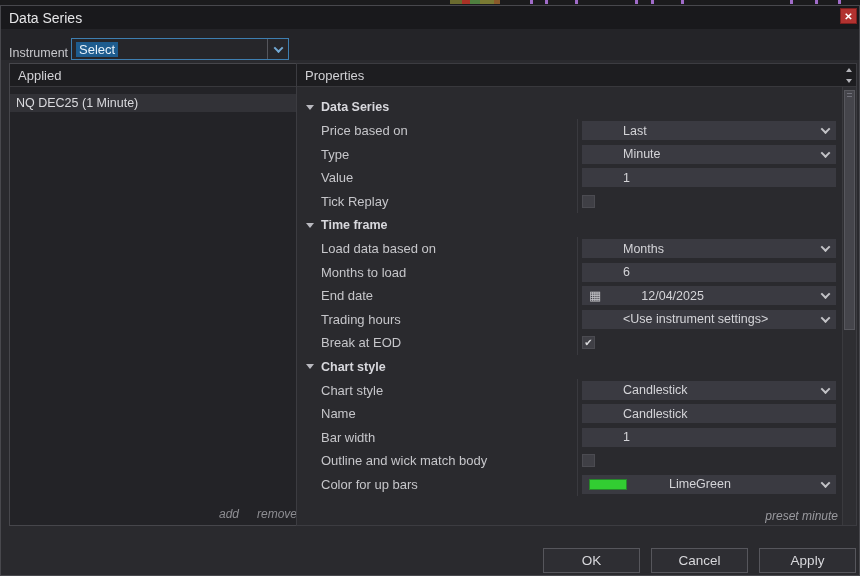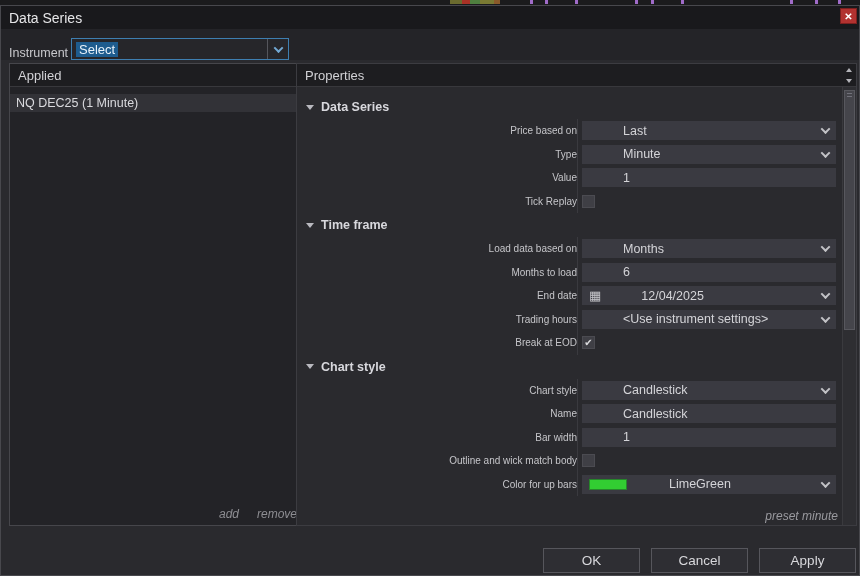--- a/index.html
+++ b/index.html
@@ -35,21 +35,21 @@
 
   .props-panel { position:absolute; left:295px; top:57px; width:561px; height:463px; background:#2a2a2e; border:1px solid #3c3c41; }
   .props-header { padding-right:16px; }
   .props-grid { position:absolute; top:23px; left:0; right:14px; bottom:18px; overflow:hidden; padding-top:8px; }
 
   .section-row { height:24px; display:flex; align-items:center; padding-left:9px; gap:7px; cursor:pointer; }
   .tri-down { width:0; height:0; border-left:4px solid transparent; border-right:4px solid transparent; border-top:5px solid #b9b9bf; }
   .section-title { font-size:12.5px; font-weight:bold; color:#d8d8dd; }
 
   .prop-row { height:23.5px; display:flex; align-items:center; }
-  .prop-label { width:280px; padding-left:24px; font-size:10px; color:#c6c6ca; flex:none;text-align:right; }
+  .prop-label { width:280px; padding-left:24px; font-size:13px; color:#c6c6ca; flex:none; }
   .prop-control { flex:1; height:100%; display:flex; align-items:center; border-left:1px solid #3a3a3f; padding:0 6px 0 4px; }
   .field { width:100%; height:19px; background:#3a3a41; display:flex; align-items:center; padding:0 7px; font-size:12.5px; color:#d4d4d8; cursor:pointer; }
   .field .val { white-space:nowrap;margin-left:34px; }
   .field .chev { margin-left:auto; flex:none; }
   .cal { font-size:13px; color:#c6c6ca; margin-right:6px; line-height:1; }
   .swatch { width:38px; height:11px; border:1px solid #27862b; margin-right:8px; flex:none; }
   .checkbox { width:13px; height:13px; background:#3f3f45; border:1px solid #4b4b51; display:flex; align-items:center; justify-content:center;
               font-size:10px; color:#dcdcde; cursor:pointer; line-height:1; }
 
   .preset { position:absolute; bottom:2px; right:18px; font-style:italic; font-size:12px; color:#9a9a9f; }

